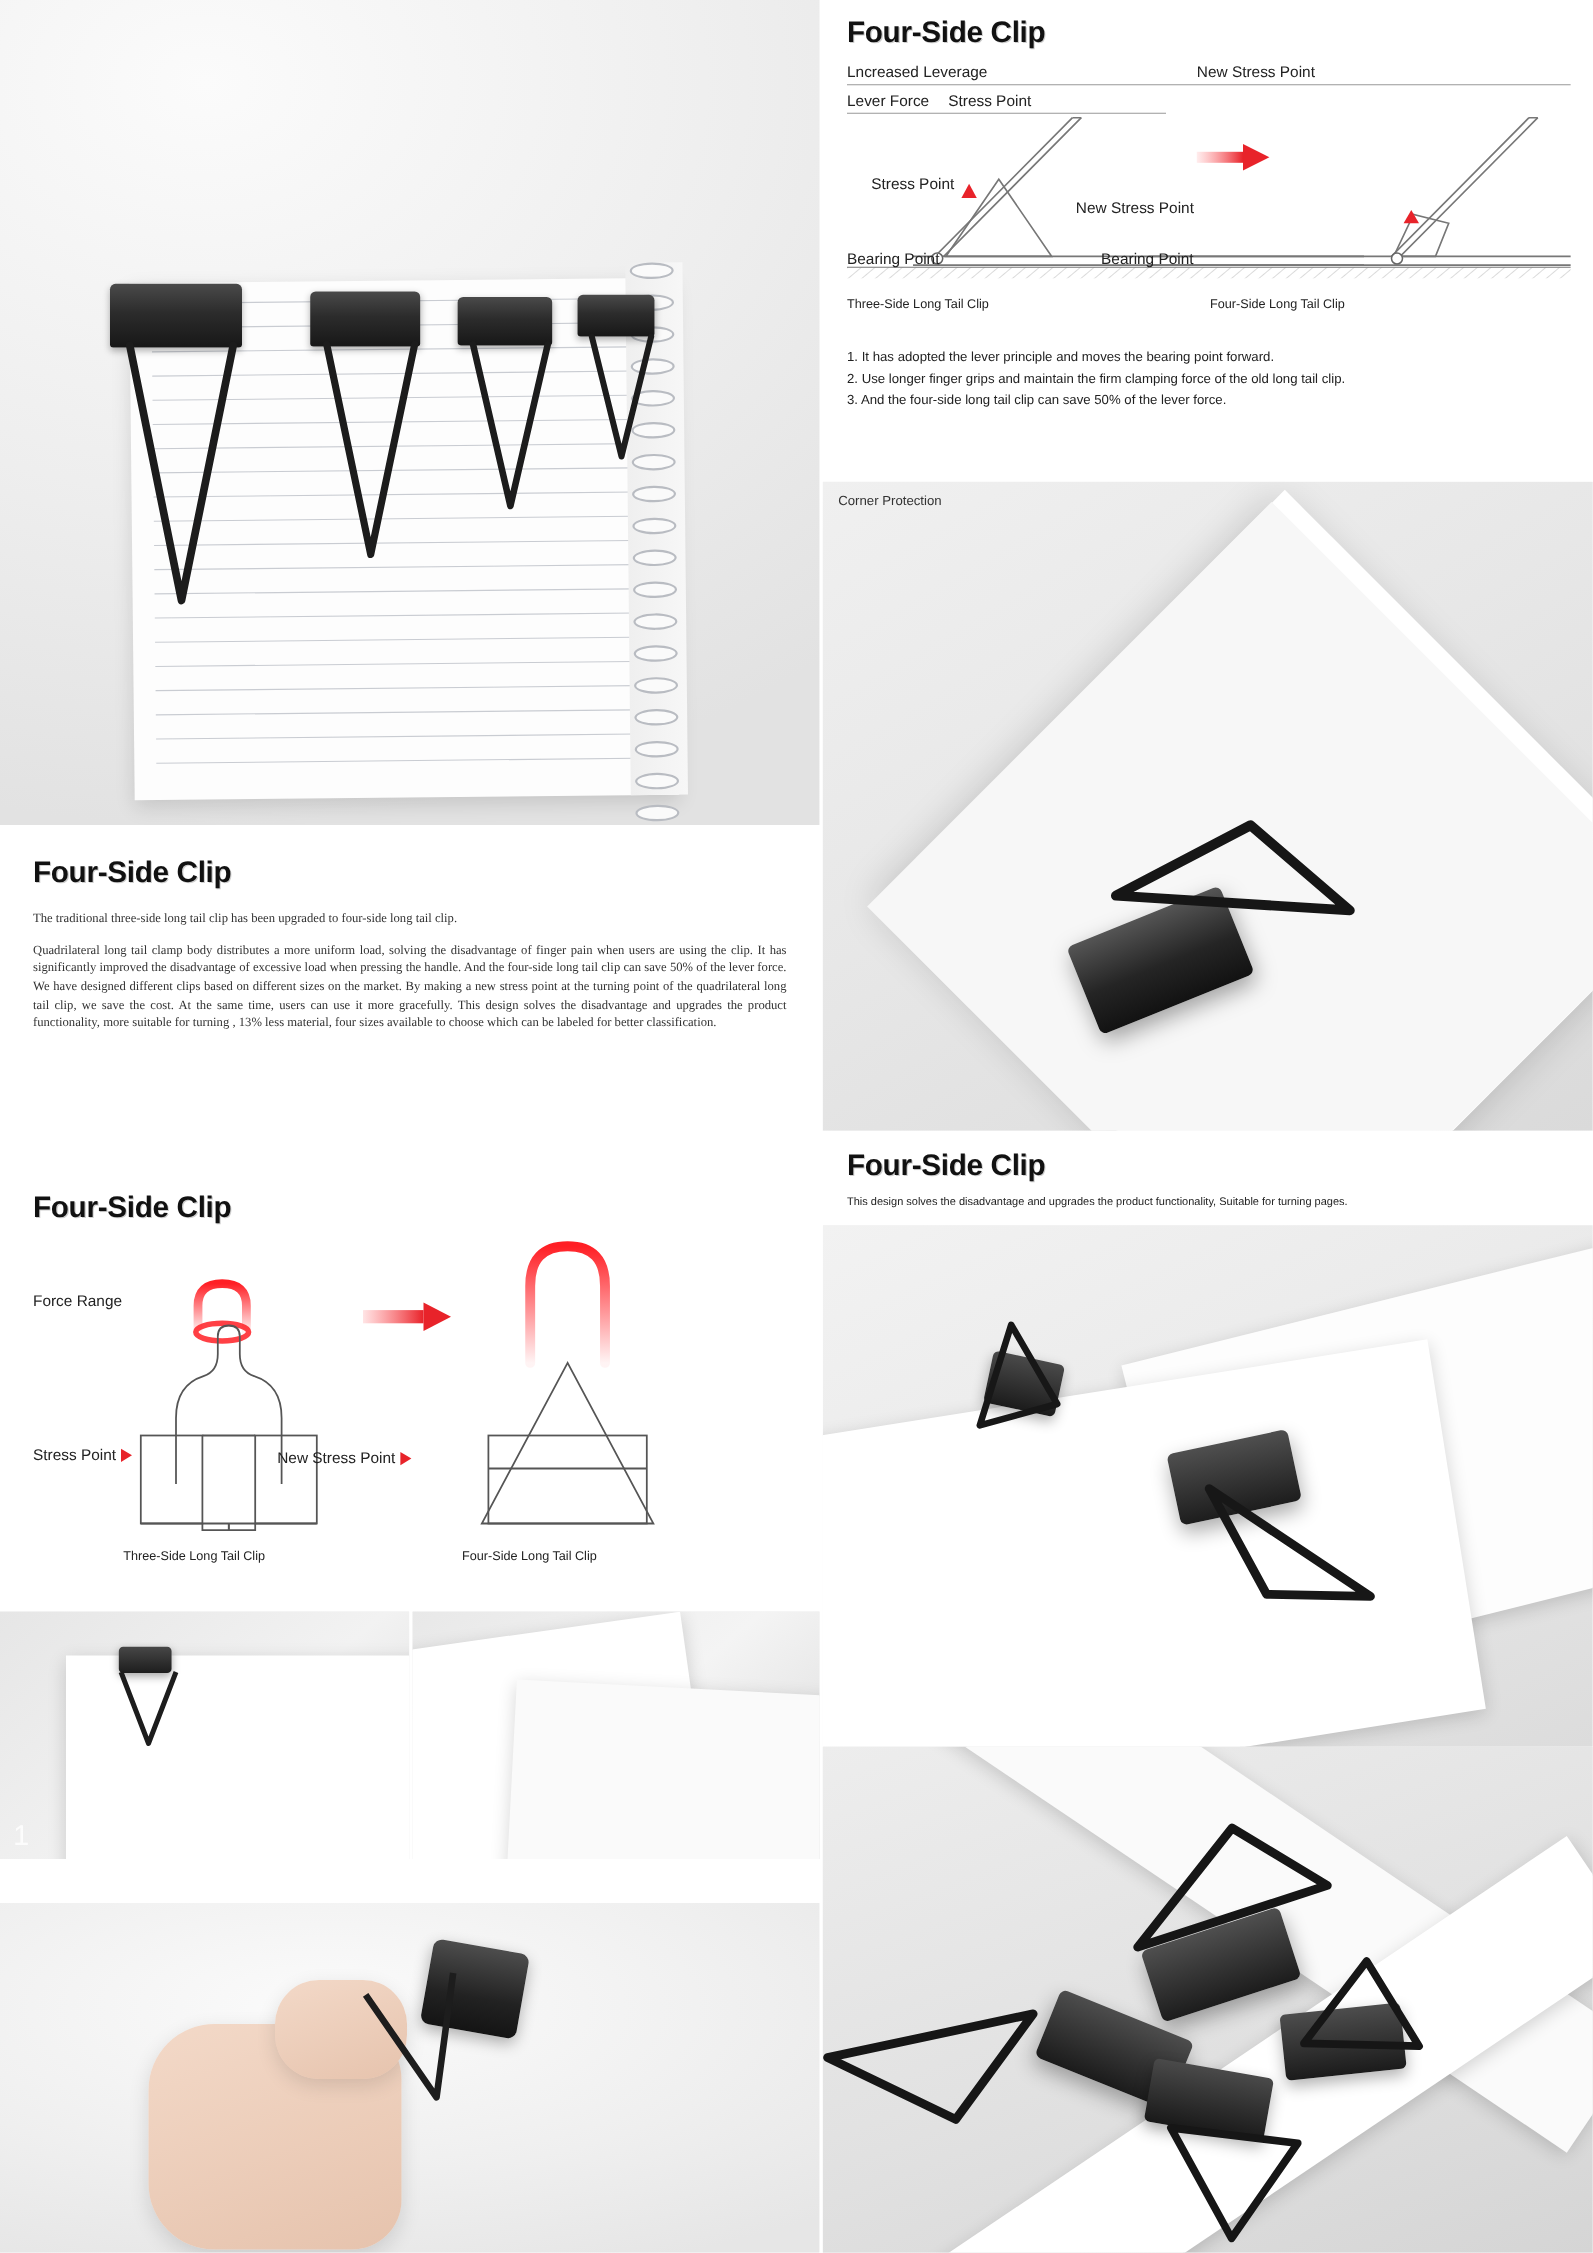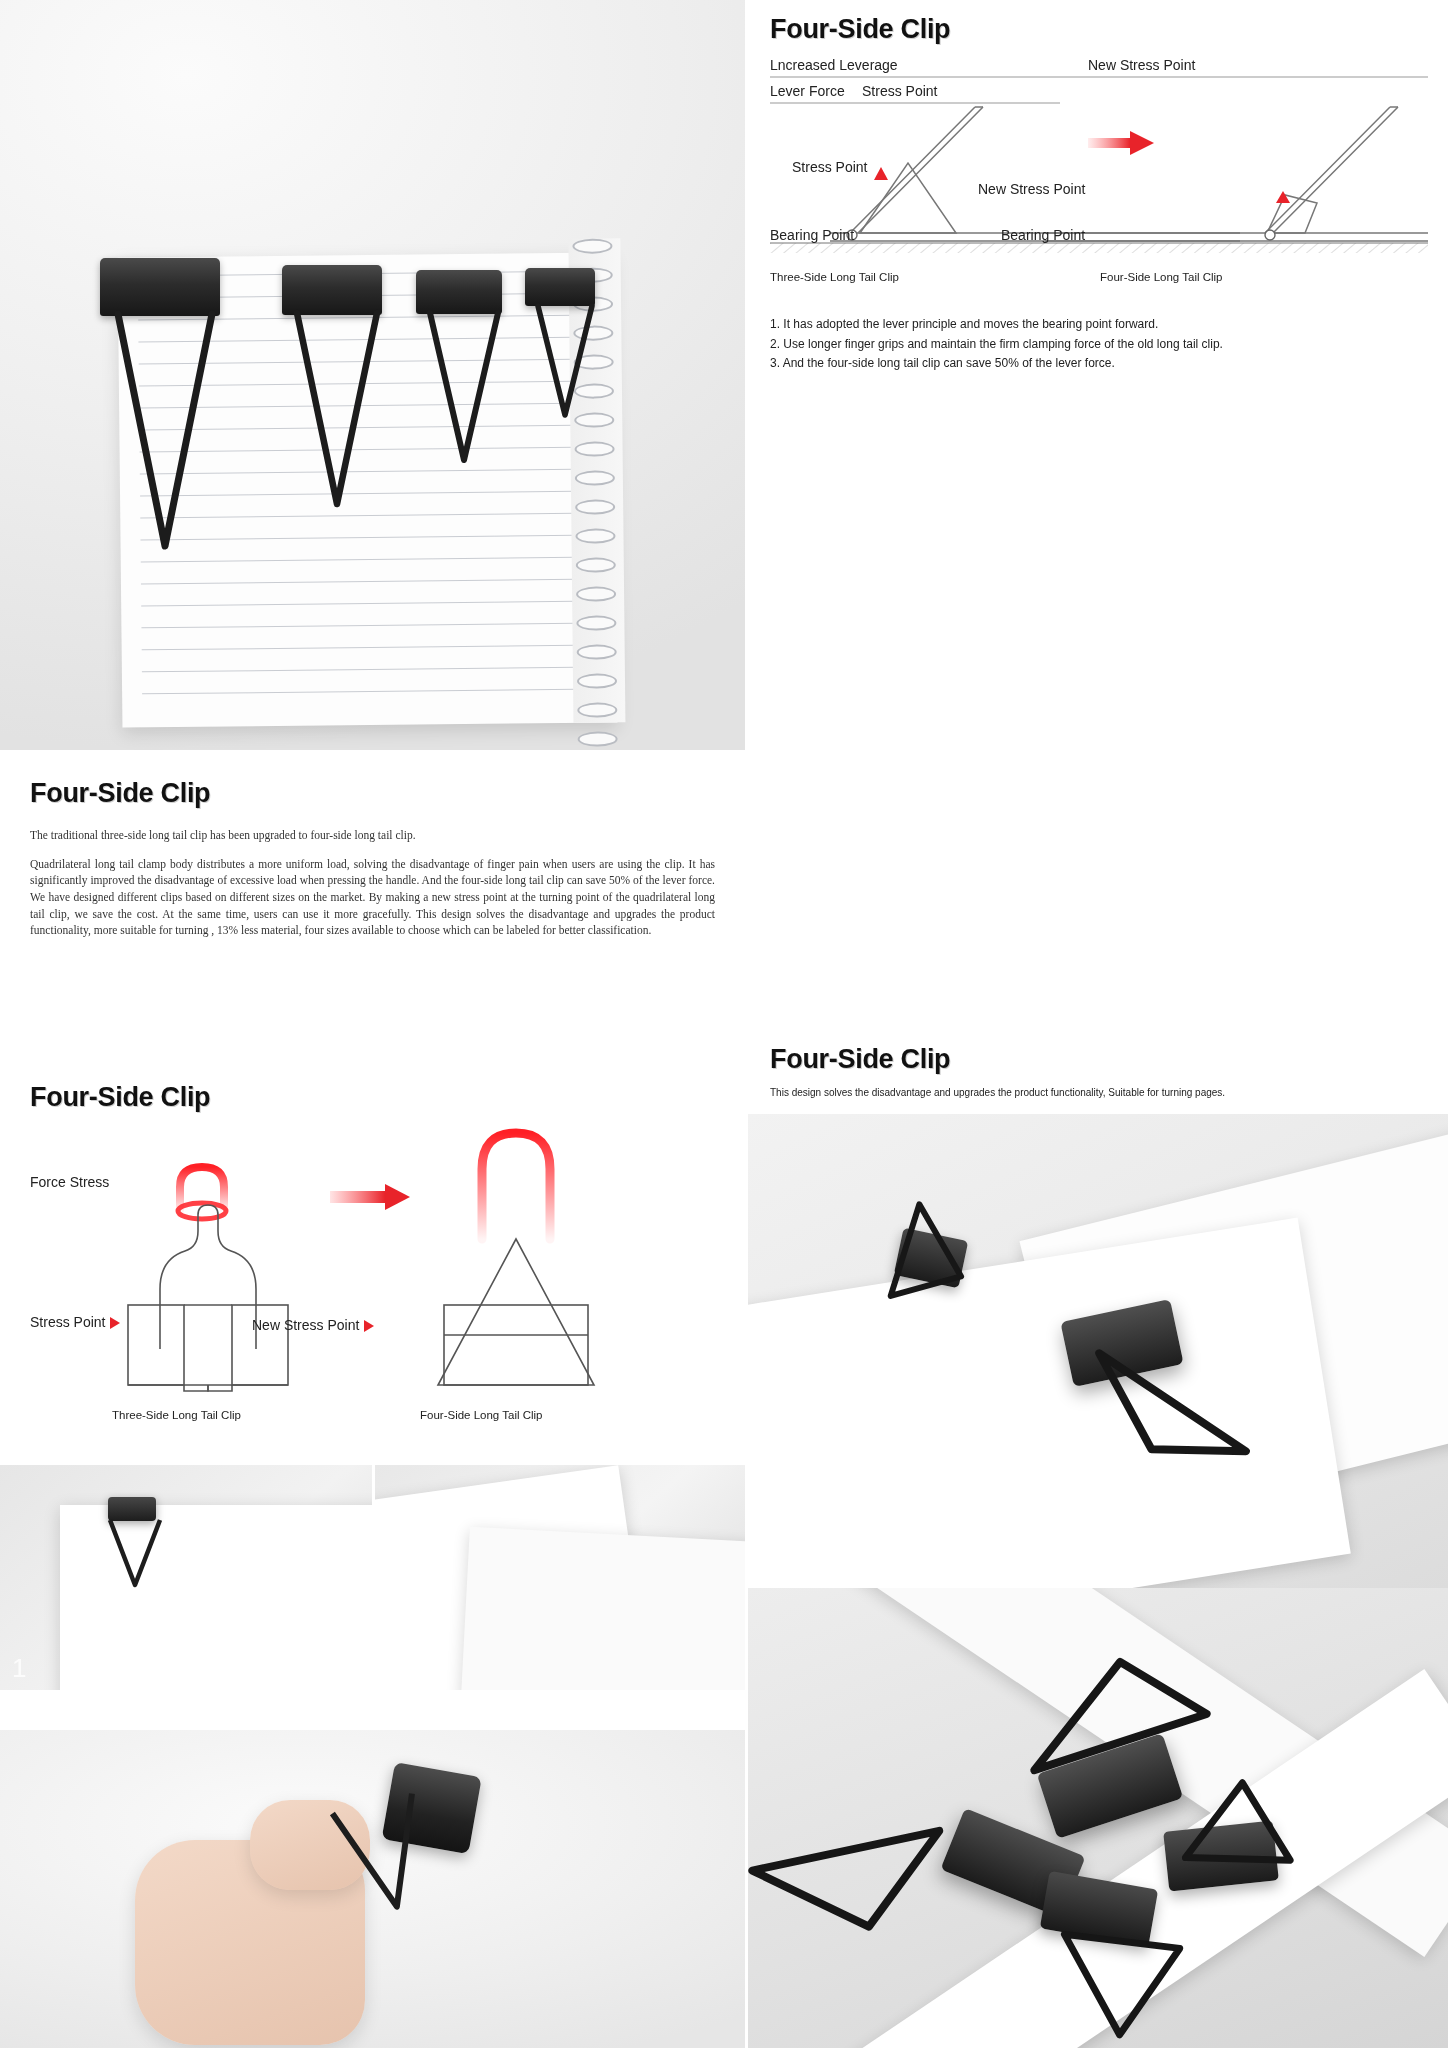--- a/index.html
+++ b/index.html
@@ -268,21 +268,21 @@
           <path d="M178 266 L178 272 L202 272 L202 266"></path>
         </g>
 
         <g stroke="#555" fill="none" stroke-width="1.6">
           <path d="M486 120 L408 266 L564 266 Z"></path>
           <rect x="414" y="186" width="144" height="80"></rect>
           <path d="M414 216 L558 216"></path>
         </g>
       </svg>
 
-      <div class="lbl" style="left:0; top:55px;">Force Stress</div>
+      <div class="lbl" style="left:0; top:55px;">Force Range</div>
 
       <div class="lbl" style="left:0; top:195px;">
         <span>Stress Point</span><span class="redtri"></span>
       </div>
 
       <div class="lbl" style="left:222px; top:198px;">
         <span>New Stress Point</span><span class="redtri"></span>
       </div>
 
       <div class="cap" style="left:82px; top:290px; width:195px;">Three-Side Long Tail Clip</div>
@@ -387,20 +387,34 @@
       <div class="cap" style="left:330px; top:216px; width:300px;">Four-Side Long Tail Clip</div>
     </div>
 
     <div class="lever-notes">
       <div>1. It has adopted the lever principle and moves the bearing point forward.</div>
       <div>2. Use longer finger grips and maintain the firm clamping force of the old long tail clip.</div>
       <div>3. And the four-side long tail clip can save 50% of the lever force.</div>
     </div>
   </div>
 
+  <div class="panel" id="photo-corner">
+    <div style="position:absolute;inset:0;background:linear-gradient(150deg,#f0f0f0,#e7e7e7 45%,#dadada);"></div>
+    <div id="label-corner">Corner Protection</div>
+
+    <div class="sheet" style="left:160px; top:115px; width:520px; height:520px; transform:rotate(45deg); box-shadow:0 10px 36px rgba(0,0,0,.18);"></div>
+    <div class="sheet" style="left:148px; top:126px; width:520px; height:520px; transform:rotate(45deg); background:#f7f7f7; box-shadow:none;"></div>
+
+    <div>
+      <div style="position:absolute;left:232px;top:392px;width:150px;height:86px;background:linear-gradient(180deg,#555,#252525 55%,#121212);border-radius:6px;transform:rotate(-22deg);box-shadow:0 8px 20px rgba(0,0,0,.35);"></div>
+      <svg style="position:absolute;left:262px;top:300px;transform:rotate(28deg);" width="230" height="150" viewBox="0 0 230 150">
+        <path d="M18 128 L96 14 L212 40 Z" fill="none" stroke="#161616" stroke-width="9" stroke-linejoin="round"></path>
+      </svg>
+    </div>
+  </div>
 
   <div class="panel" id="section-turn">
     <div class="title">Four-Side Clip</div>
     <p>This design solves the disadvantage and upgrades the product functionality, Suitable for turning pages.</p>
 
     <div id="photo-turn">
       <div style="position:absolute;inset:0;background:linear-gradient(155deg,#f2f2f2,#e9e9e9 50%,#dcdcdc);"></div>
       <div class="sheet" style="left:300px; top:60px; width:520px; height:300px; transform:rotate(-14deg); background:#fdfdfd;"></div>
       <div class="sheet" style="left:-40px; top:150px; width:620px; height:340px; transform:rotate(-9deg); background:#ffffff;"></div>
 

